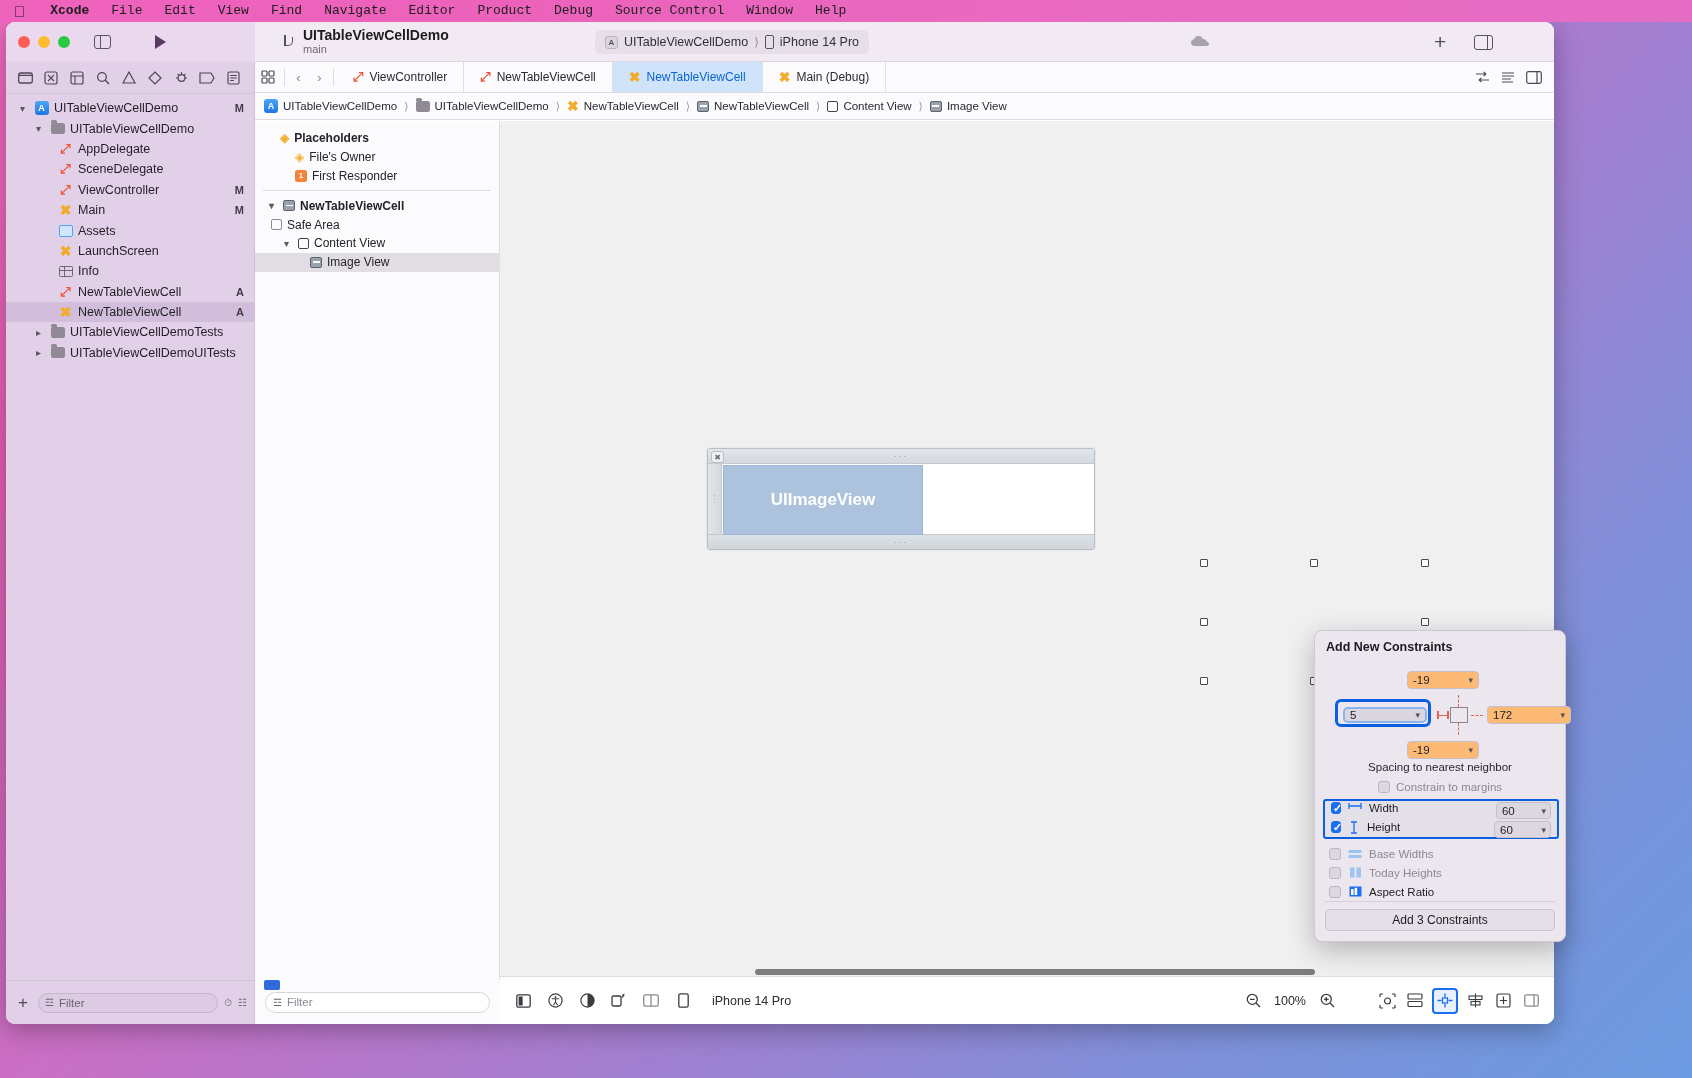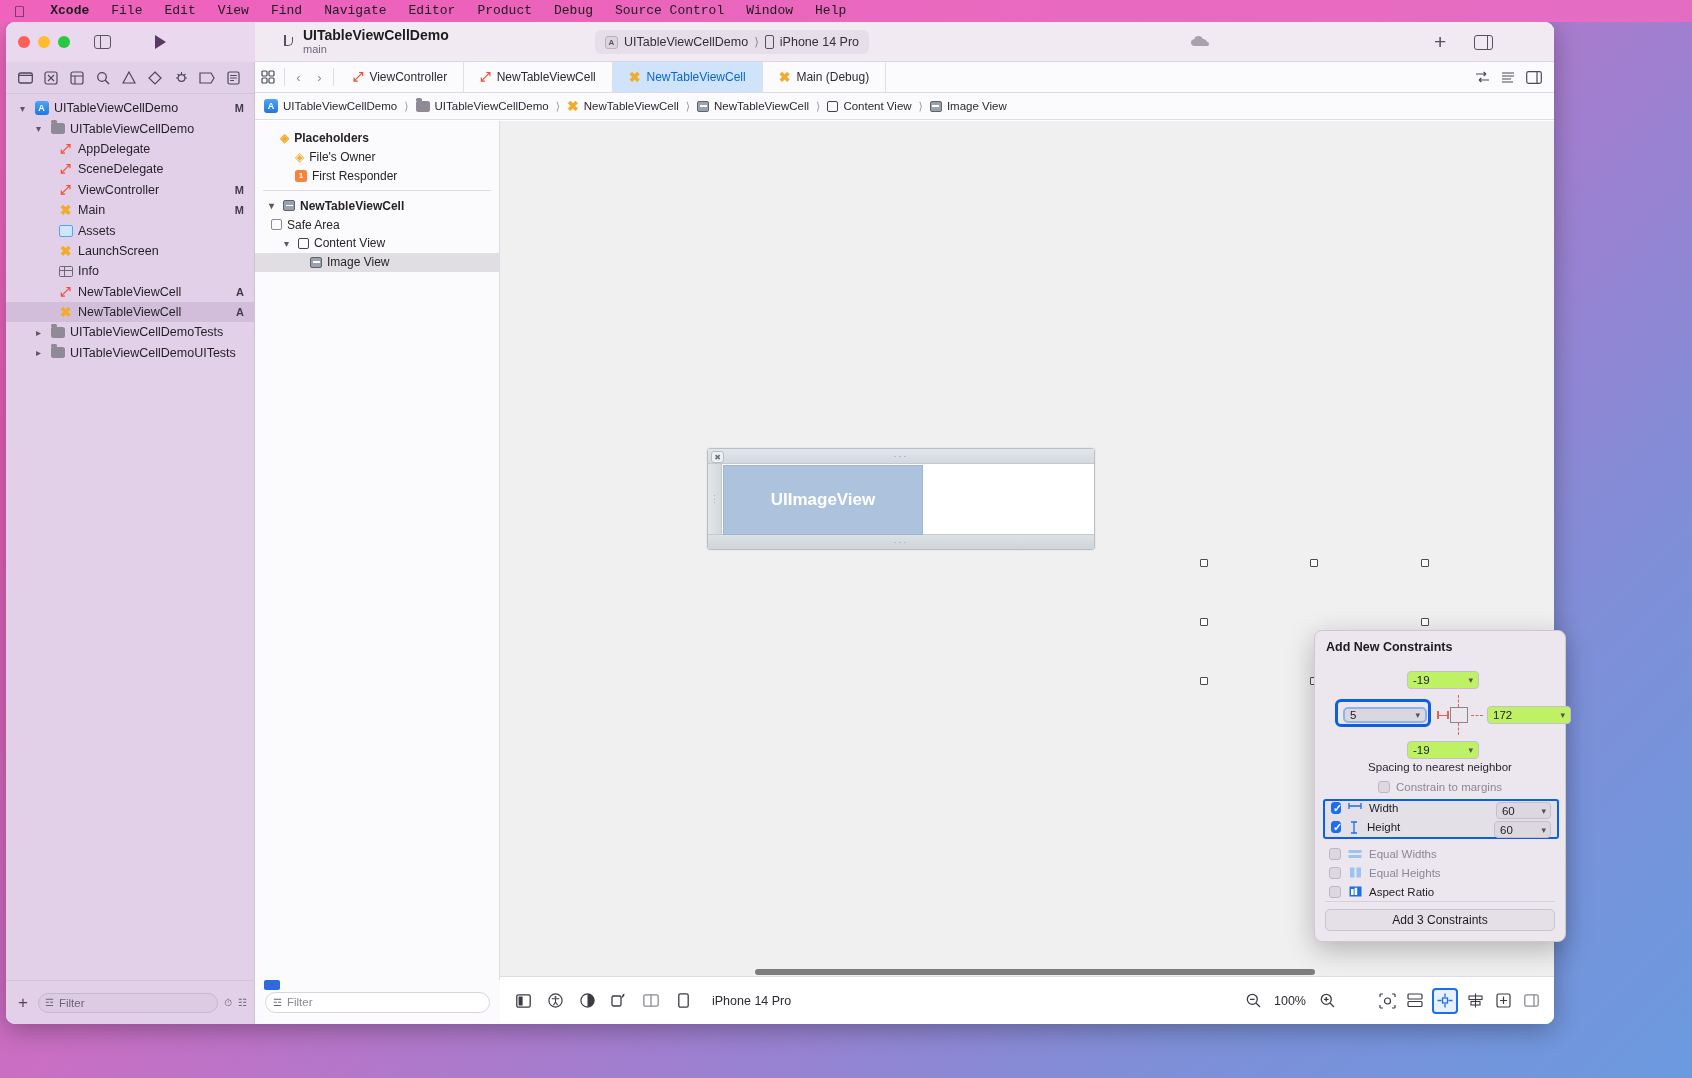--- a/index.html
+++ b/index.html
@@ -341,21 +341,21 @@
     box-shadow: 0 8px 28px rgba(0,0,0,0.26);
     z-index: 50;
     font-size: 12px; color: #222026;
   }
   #pop-title {
     position: absolute; left: 11px; top: 9px;
     font-size: 12.5px; font-weight: bold; color: #1c1a20;
   }
   .spin {
     position: absolute; height: 18px;
-    background: #bef264; border: 1px solid #c5bfc9; border-radius: 4px;
+    background: #fdba74; border: 1px solid #c5bfc9; border-radius: 4px;
     display: flex; align-items: center; padding: 0 5px;
     font-size: 11.5px; color: #222026;
   }
   .spin .cv { position:absolute; right: 5px; font-size: 9px; color:#55505a; }
   #spin-top { left: 92px; top: 40px; width: 72px; }
   #spin-bottom { left: 92px; top: 110px; width: 72px; }
   #spin-left-hl {
     position:absolute; left: 20px; top: 68px; width: 96px; height: 28px;
     border: 3px solid #0b5fe0; border-radius: 6px;
   }
@@ -988,31 +988,31 @@
   </div>
 
   <div class="eq-row" style="top:213px;">
     <span class="cbx"></span>
     <span class="gl-w">
       <svg width="14" height="10" viewBox="0 0 14 10">
           <rect x="0.5" y="1" width="13" height="3" fill="#9dc3f0"></rect>
           <rect x="0.5" y="6" width="13" height="3" fill="#9dc3f0"></rect>
         </svg>
     </span>
-    <span>Equal Widths</span>
+    <span>Base Widths</span>
   </div>
   <div class="eq-row" style="top:232px;">
     <span class="cbx"></span>
     <span class="gl-w">
       <svg width="13" height="11" viewBox="0 0 13 11">
           <rect x="1" y="0.5" width="4.5" height="10" fill="#9dc3f0"></rect>
           <rect x="7.5" y="0.5" width="4.5" height="10" fill="#9dc3f0"></rect>
         </svg>
     </span>
-    <span>Equal Heights</span>
+    <span>Today Heights</span>
   </div>
   <div class="eq-row enabled" style="top:251px;">
     <span class="cbx"></span>
     <span class="gl-w">
       <svg width="13" height="11" viewBox="0 0 13 11">
           <rect x="0.5" y="0.5" width="12" height="10" fill="#1a6ff0"></rect>
           <rect x="2" y="3" width="2.6" height="6" fill="#fff"></rect>
           <rect x="5.6" y="1.8" width="2.6" height="7.2" fill="#fff"></rect>
         </svg>
     </span>

